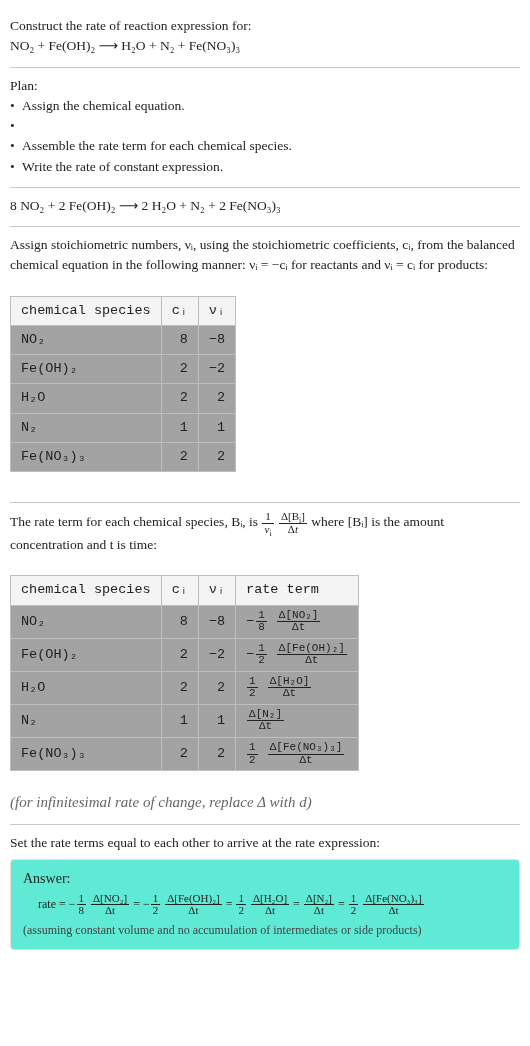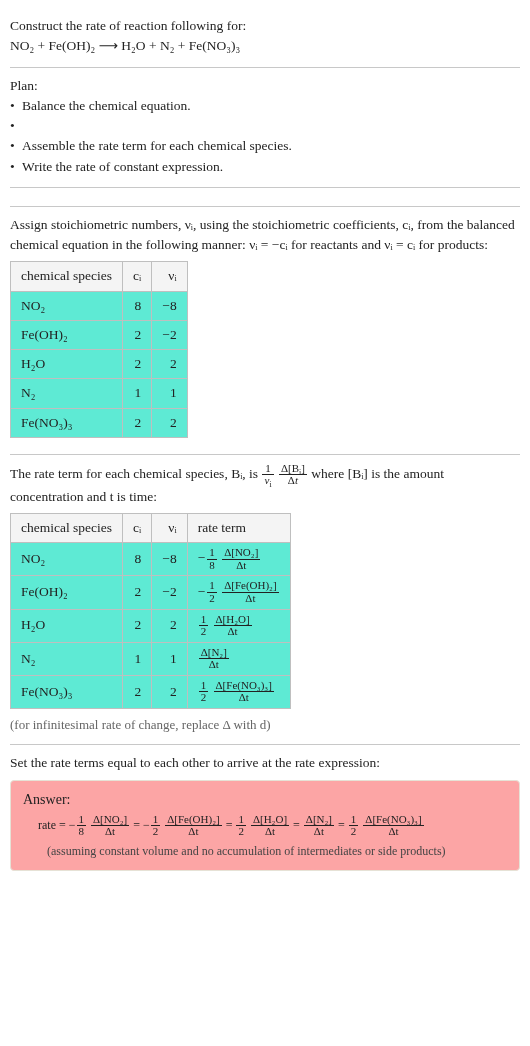--- a/index.html
+++ b/index.html
@@ -14,58 +14,59 @@
   }
   .section {
     border-bottom: 1px solid #c8c8c8;
     padding: 8px 0 10px 0;
   }
   .section:last-of-type { border-bottom: none; }
   .plan-item { display: flex; }
   .plan-item .bullet { width: 12px; flex-shrink:0; }
   table.data {
     border-collapse: collapse;
-    margin: 6px 0;
+    margin: 20px 0;
     font-size: 13.5px;
+    font-family: Liberation Mono, monospace;
   }
   table.data th, table.data td {
     border: 1px solid #bfbfbf;
     padding: 4px 10px;
     text-align: left;
     vertical-align: middle;
     font-weight: normal;
-    background: #5eead4;
+    background: #a3a3a3;
   }
   table.data th {
     background: #f4f4f4;
   }
   table.data td.center, table.data th.center { text-align: right; }
   .hint {
-    font-size: 13px;
+    font-size: 15px;
     color: #666;
     margin-top: 2px;
+    font-style: italic;
   }
   .answer-box {
-    background: #fca5a5;
+    background: #5eead4;
     border: 1px solid #e6e2d6;
     border-radius: 4px;
     padding: 8px 12px 10px 12px;
     margin-top: 6px;
   }
   .answer-title {
     font-size: 14px;
     margin-bottom: 4px;
   }
   .answer-rate {
     margin-left: 15px;
     font-size: 12px;
     white-space: nowrap;
   }
   .answer-note {
-    margin-left: 24px;
     font-size: 12px;
     color: #444;
     margin-top: 4px;
   }
   sub { font-size: 0.72em; vertical-align: sub; line-height: 0; }
   .frac {
     display: inline-block;
     vertical-align: middle;
     text-align: center;
     font-size: 11px;
@@ -80,46 +81,47 @@
   .frac .den {
     display: block;
     padding: 0 2px;
   }
   .neg { margin-right:1px; }
 </style>
 </head>
 <body>
 
 <div class="section">
-  <div>Construct the rate of reaction following for:</div>
+  <div>Construct the rate of reaction expression for:</div>
   <div>NO₂ + Fe(OH)₂ ⟶ H₂O + N₂ + Fe(NO₃)₃</div>
 </div>
 
 <div class="section">
   <div>Plan:</div>
   <div id="plan-list">
       <div class="plan-item">
         <span class="bullet">•</span>
-        <span>Balance the chemical equation.</span>
+        <span>Assign the chemical equation.</span>
       </div>
       <div class="plan-item">
         <span class="bullet">•</span>
       </div>
       <div class="plan-item">
         <span class="bullet">•</span>
         <span>Assemble the rate term for each chemical species.</span>
       </div>
       <div class="plan-item">
         <span class="bullet">•</span>
         <span>Write the rate of constant expression.</span>
       </div>
     </div>
 </div>
 
 <div class="section">
+  <div>8 NO₂ + 2 Fe(OH)₂ ⟶ 2 H₂O + N₂ + 2 Fe(NO₃)₃</div>
 </div>
 
 <div class="section">
   <div>Assign stoichiometric numbers, νᵢ, using the stoichiometric coefficients, cᵢ, from the balanced chemical equation in the following manner: νᵢ = −cᵢ for reactants and νᵢ = cᵢ for products:</div>
   <table class="data">
     <thead>
         <tr>
       <th>chemical species</th>
       <th class="center">cᵢ</th>
       <th class="center">νᵢ</th>

